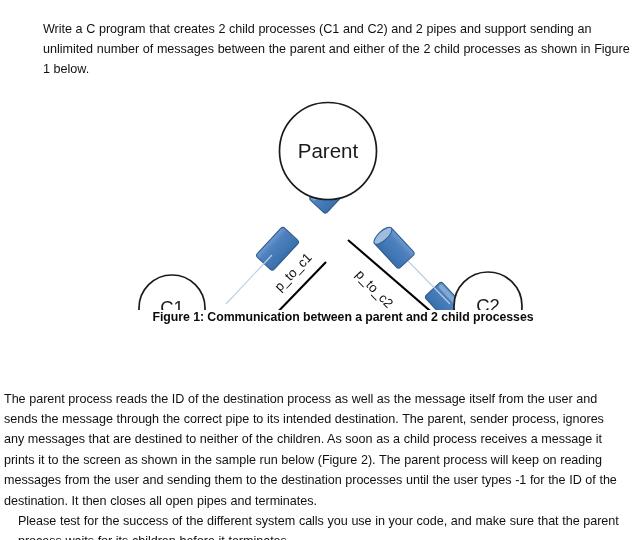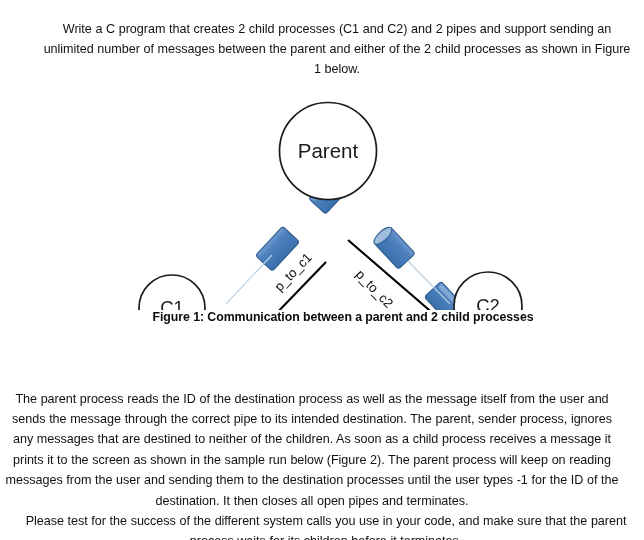--- a/index.html
+++ b/index.html
@@ -21,21 +21,21 @@
     position: absolute;
     inset: 0;
   }
 
   
   .para {
     position: absolute;
     font-size: 12.6px;
     line-height: 20.4px;
     color: #111111;
-    text-align: center;
+    text-align: left;
     letter-spacing: -0.04px;
     word-spacing: 0.2px;
   }
 
   #intro-paragraph {
     left: 43px;
     top: 6px;
     width: 588px;
   }
 

